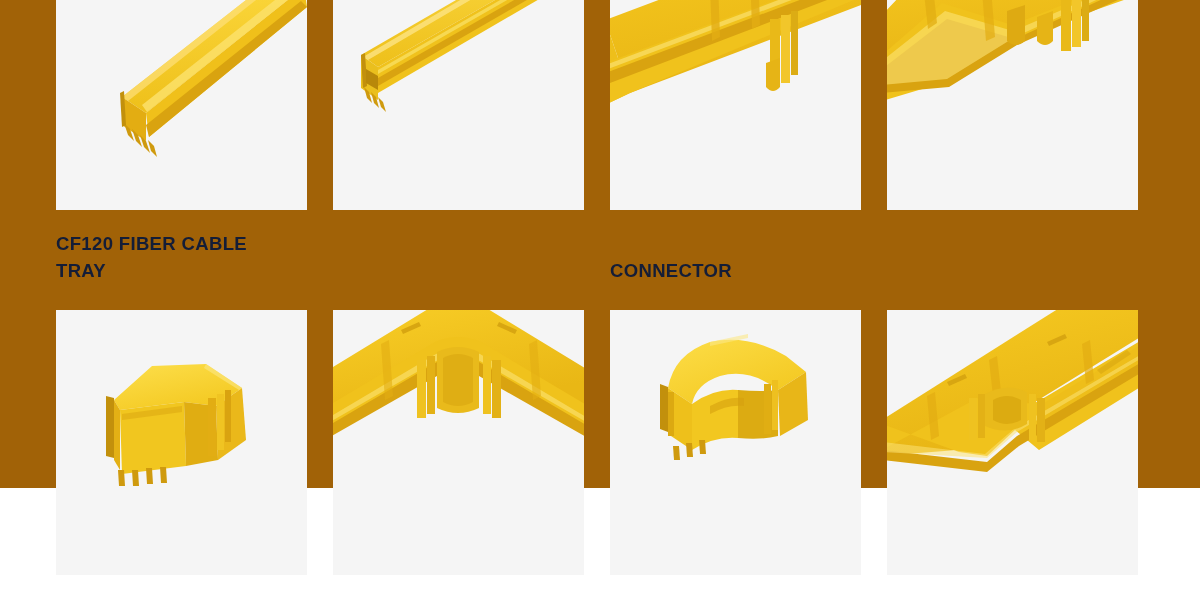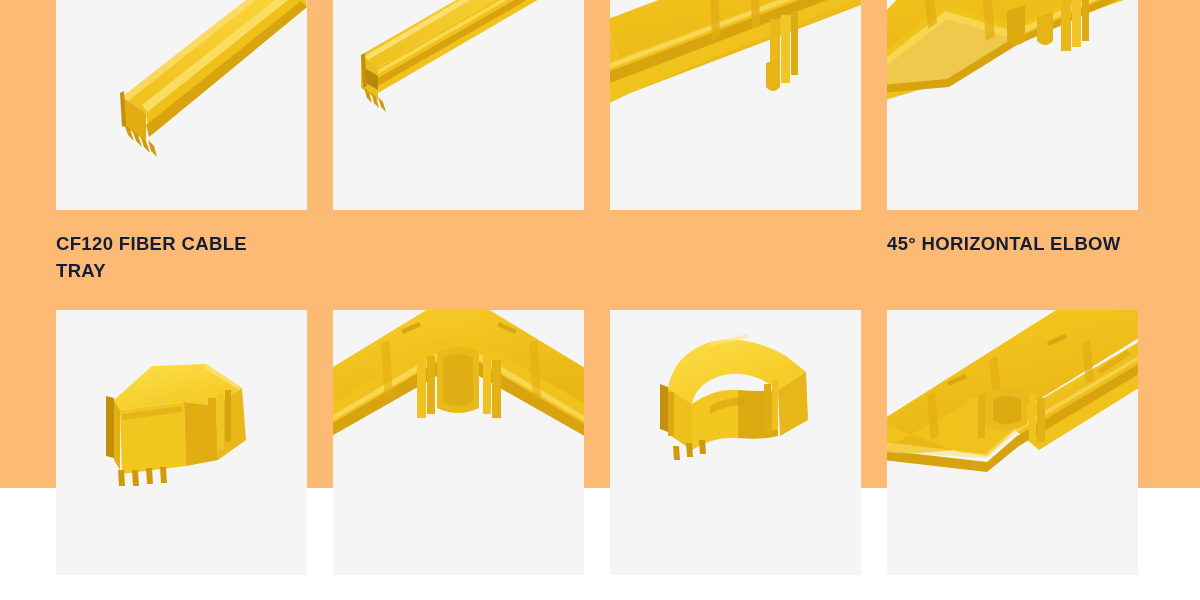--- a/index.html
+++ b/index.html
@@ -7,21 +7,21 @@
   html, body {
     margin: 0; padding: 0;
     width: 1200px; height: 600px;
     overflow: hidden;
     background: #ffffff;
     font-family: "Liberation Sans", sans-serif;
   }
   #page {
     position: relative;
     width: 1200px; height: 488px;
-    background: #fdba74;
+    background: #a16207;
   }
   .grid {
     position: absolute;
     left: 56px; top: -55px;
     width: 1092px;
     display: grid;
     grid-template-columns: repeat(4, 251px);
     column-gap: 26px;
     row-gap: 25px;
   }
@@ -137,20 +137,21 @@
             <polygon points="100,40 108,37 110,92 102,96" fill="#e2ad13" opacity="0.8"></polygon>
             <polygon points="140,26 148,23 150,80 142,84" fill="#e2ad13" opacity="0.8"></polygon>
             <rect x="160" y="74" width="10" height="66" fill="#e9b918"></rect>
             <rect x="171" y="70" width="9" height="68" fill="#f2c62a"></rect>
             <rect x="181" y="66" width="7" height="64" fill="#dcac14"></rect>
             <path d="M156,118 L170,113 L170,142 Q163,150 156,142 Z" fill="#e6b416"></path>
             <polygon points="105,16 132,8 134,12 107,20" fill="#d8a611"></polygon>
           </g>
         </svg>
       </div>
+      <div class="caption low">CONNECTOR</div>
     </div>
 
     <div class="card">
       <div class="thumb">
         <svg viewBox="0 0 251 265" xmlns="http://www.w3.org/2000/svg" aria-hidden="true">
           <defs>
             <linearGradient id="g4a" x1="0" y1="0" x2="0.2" y2="1">
               <stop offset="0%" stop-color="#f7ca21"></stop>
                 <stop offset="100%" stop-color="#e6b213"></stop>
             </linearGradient>
@@ -164,21 +165,20 @@
             <polygon points="95,46 104,44 108,92 99,96" fill="#e2ad13" opacity="0.7"></polygon>
             <rect x="174" y="44" width="10" height="62" fill="#e9b918"></rect>
             <rect x="185" y="40" width="9" height="62" fill="#f2c62a"></rect>
             <rect x="195" y="38" width="7" height="58" fill="#dcac14"></rect>
             <path d="M150,72 L166,66 L166,96 Q158,104 150,96 Z" fill="#e6b416"></path>
             <path d="M120,66 L138,60 L138,96 Q129,104 120,96 Z" fill="#deaa12"></path>
             <polygon points="20,30 40,22 42,26 22,34" fill="#d8a611"></polygon>
           </g>
         </svg>
       </div>
-      <div class="caption">45° HORIZONTAL ELBOW</div>
     </div>
 
     <div class="card">
       <div class="thumb">
         <svg viewBox="0 0 251 265" xmlns="http://www.w3.org/2000/svg" aria-hidden="true">
           <defs>
             <linearGradient id="g5a" x1="0.2" y1="0" x2="0.8" y2="1">
               <stop offset="0%" stop-color="#fcdd48"></stop>
                 <stop offset="100%" stop-color="#f3c71e"></stop>
             </linearGradient>

